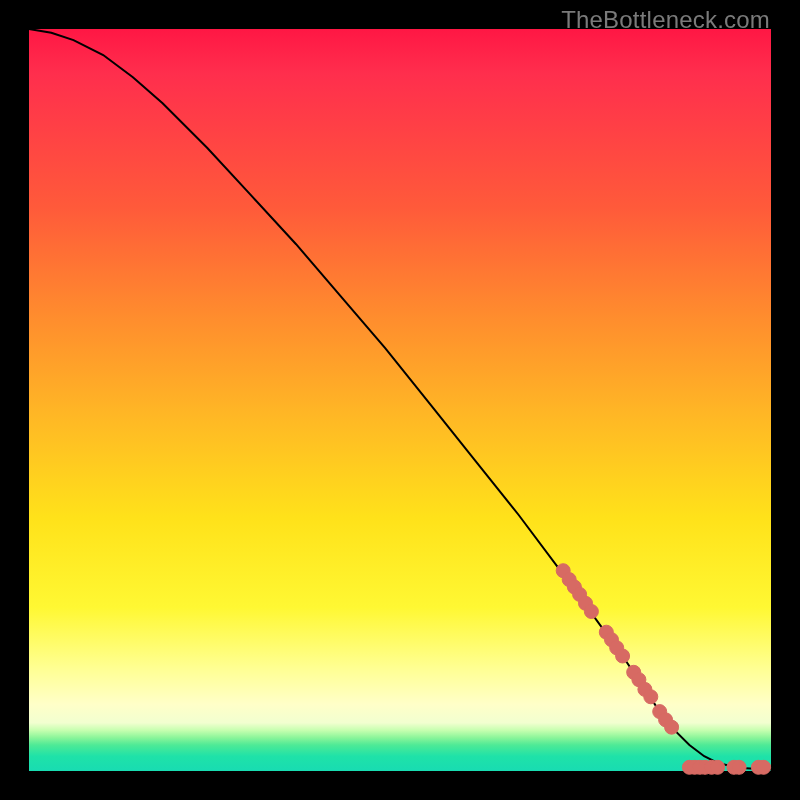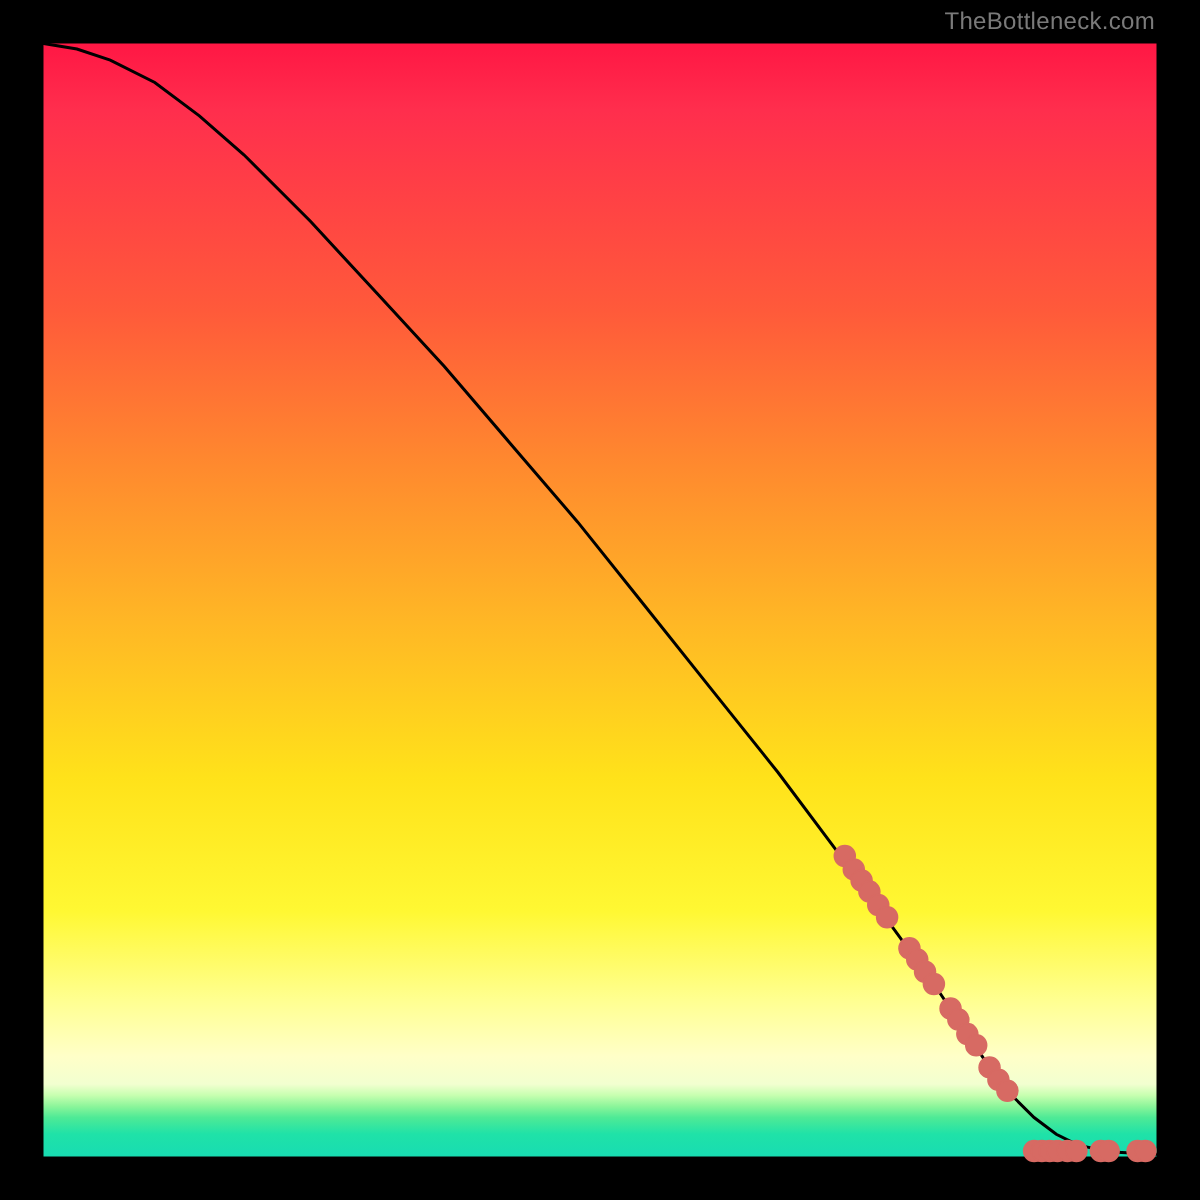--- a/index.html
+++ b/index.html
@@ -41,21 +41,21 @@
       #4eea96 96.5%,
       #1fe2a8 98%,
       #18dcb2 100%
     );
   }
   .watermark {
     position: absolute;
     top: 6px;
     right: 30px;
     color: #7a7a7a;
-    font-size: 16px;
+    font-size: 24px;
     font-weight: 500;
     letter-spacing: 0.2px;
     user-select: none;
   }
   svg.curve {
     position: absolute;
     left: 0;
     top: 0;
     width: 742px;
     height: 742px;

